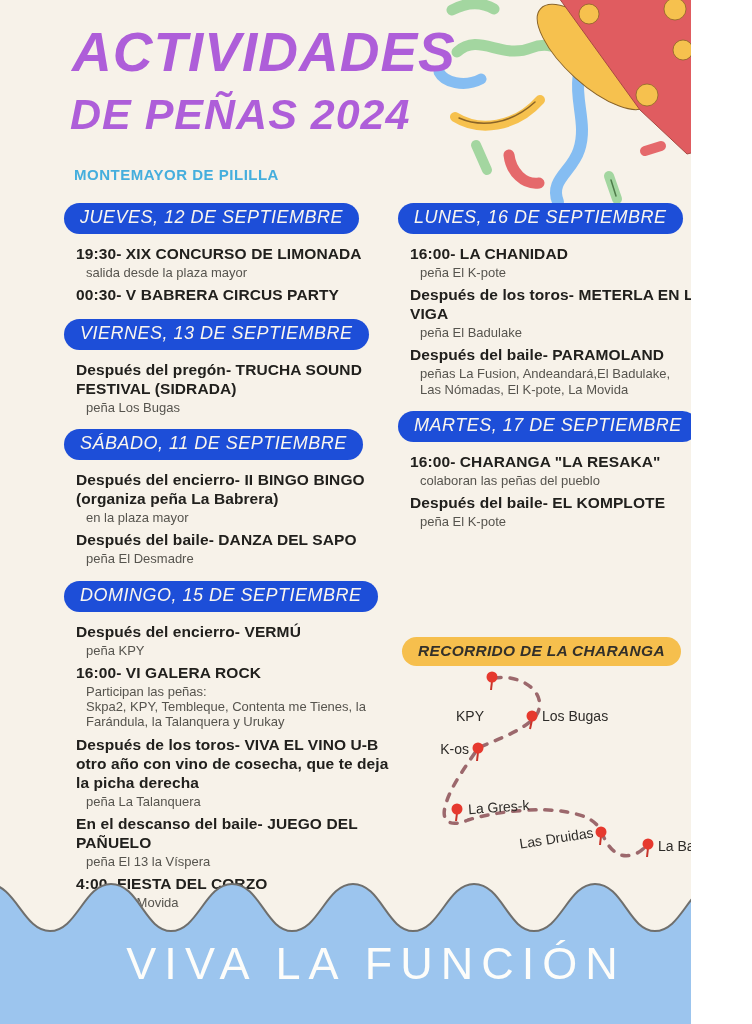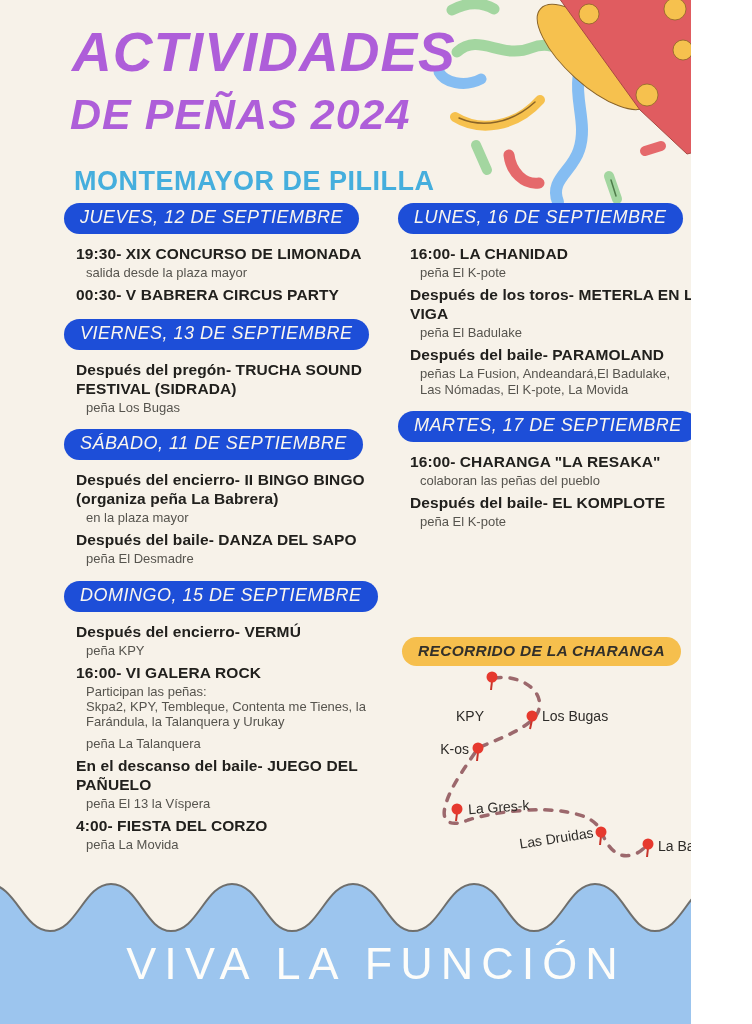--- a/index.html
+++ b/index.html
@@ -16,21 +16,21 @@
     font-size:55px;font-weight:800;font-style:italic;
     color:#ae5ed9;letter-spacing:1px;
   }
   .title2{
     position:absolute;left:70px;top:90px;
     font-size:43px;font-weight:800;font-style:italic;
     color:#ae5ed9;letter-spacing:1px;
   }
   .subtitle{
     position:absolute;left:74px;top:166px;
-    font-size:27px;font-weight:700;
+    font-size:15px;font-weight:700;
     color:#45aedd;letter-spacing:.5px;
   }
   
   .col{position:absolute;top:203px;}
   .col-left{left:64px;width:326px;}
   .col-right{left:398px;width:332px;}
   .day-banner{
     display:inline-block;
     background:#1d4ed8;color:#fbf6ee;
     font-size:18px;font-weight:400;font-style:italic;
@@ -167,20 +167,21 @@
     <div class="event">
       <div class="event-title">16:00- VI GALERA ROCK</div>
       <div class="event-details">
               <div class="detail-line">Participan las peñas:</div>
               <div class="detail-line">Skpa2, KPY, Tembleque, Contenta me Tienes, la</div>
               <div class="detail-line">Farándula, la Talanquera y Urukay</div>
             </div>
     </div>
 
     <div class="event">
+      <div class="event-title">Después de los toros- VIVA EL VINO U-B otro año con vino de cosecha, que te deja la picha derecha</div>
       <div class="event-details">
               <div class="detail-line">peña La Talanquera</div>
             </div>
     </div>
 
     <div class="event">
       <div class="event-title">En el descanso del baile- JUEGO DEL PAÑUELO</div>
       <div class="event-details">
               <div class="detail-line">peña El 13 la Víspera</div>
             </div>

